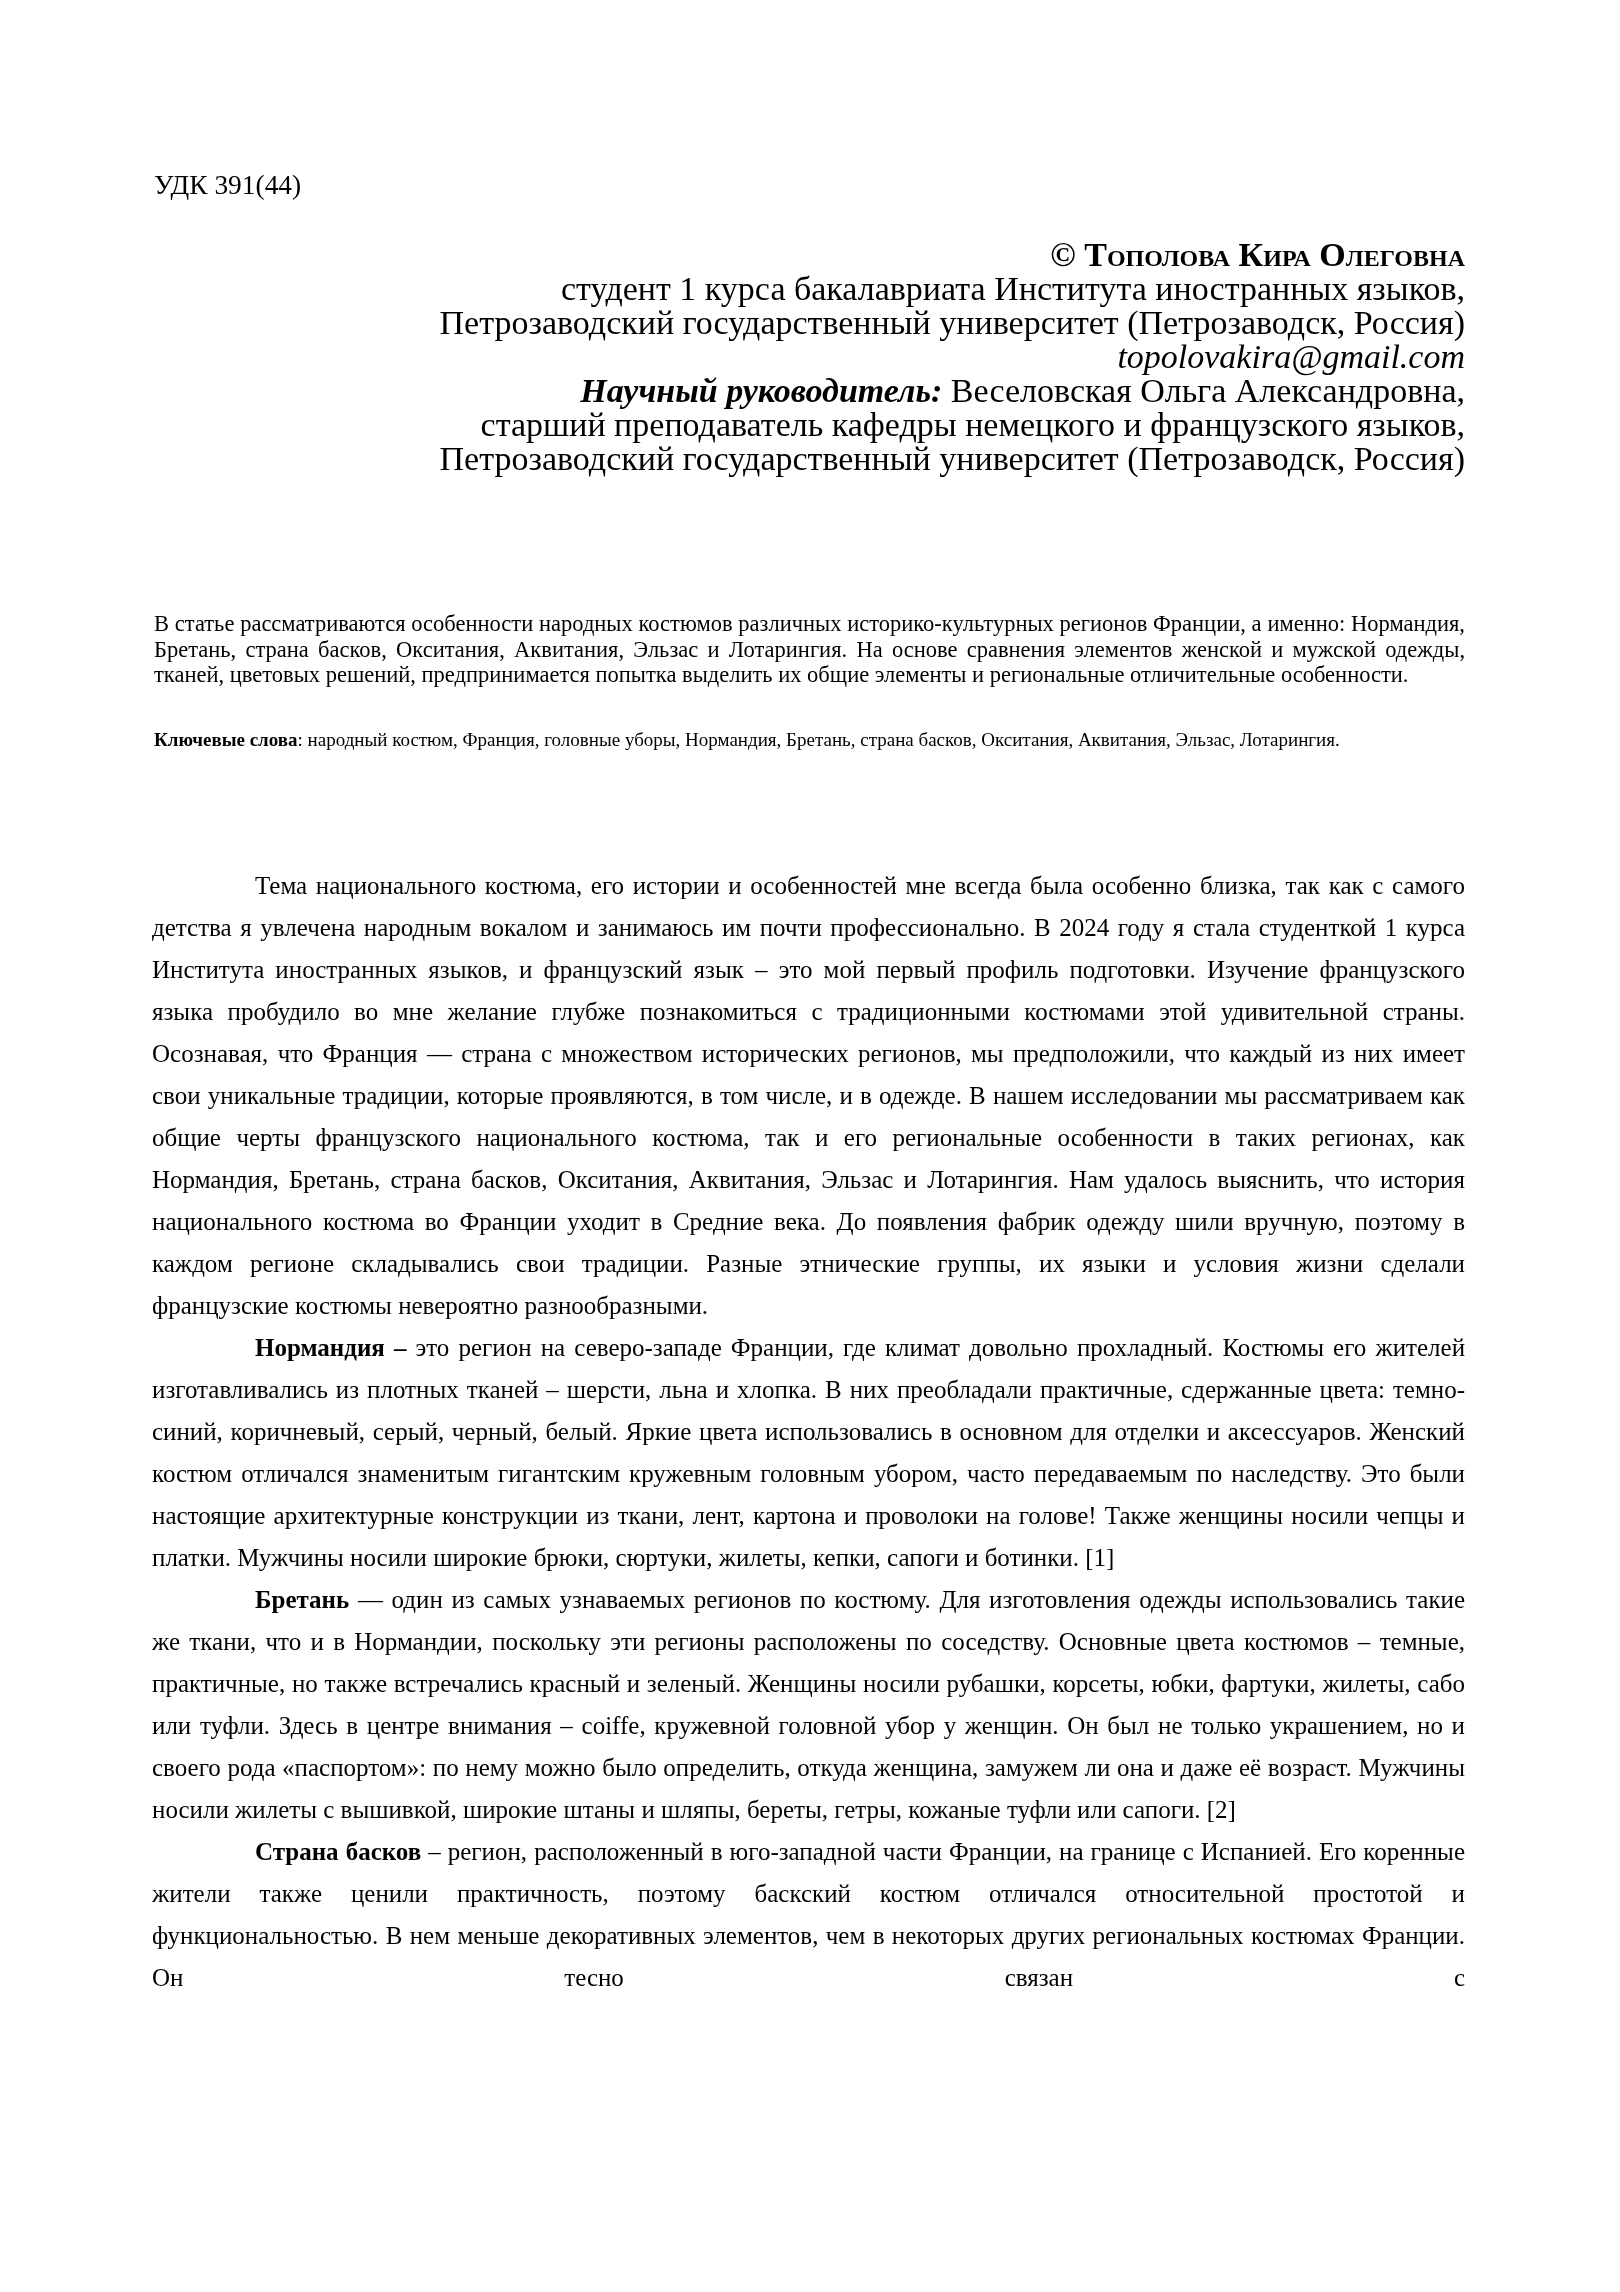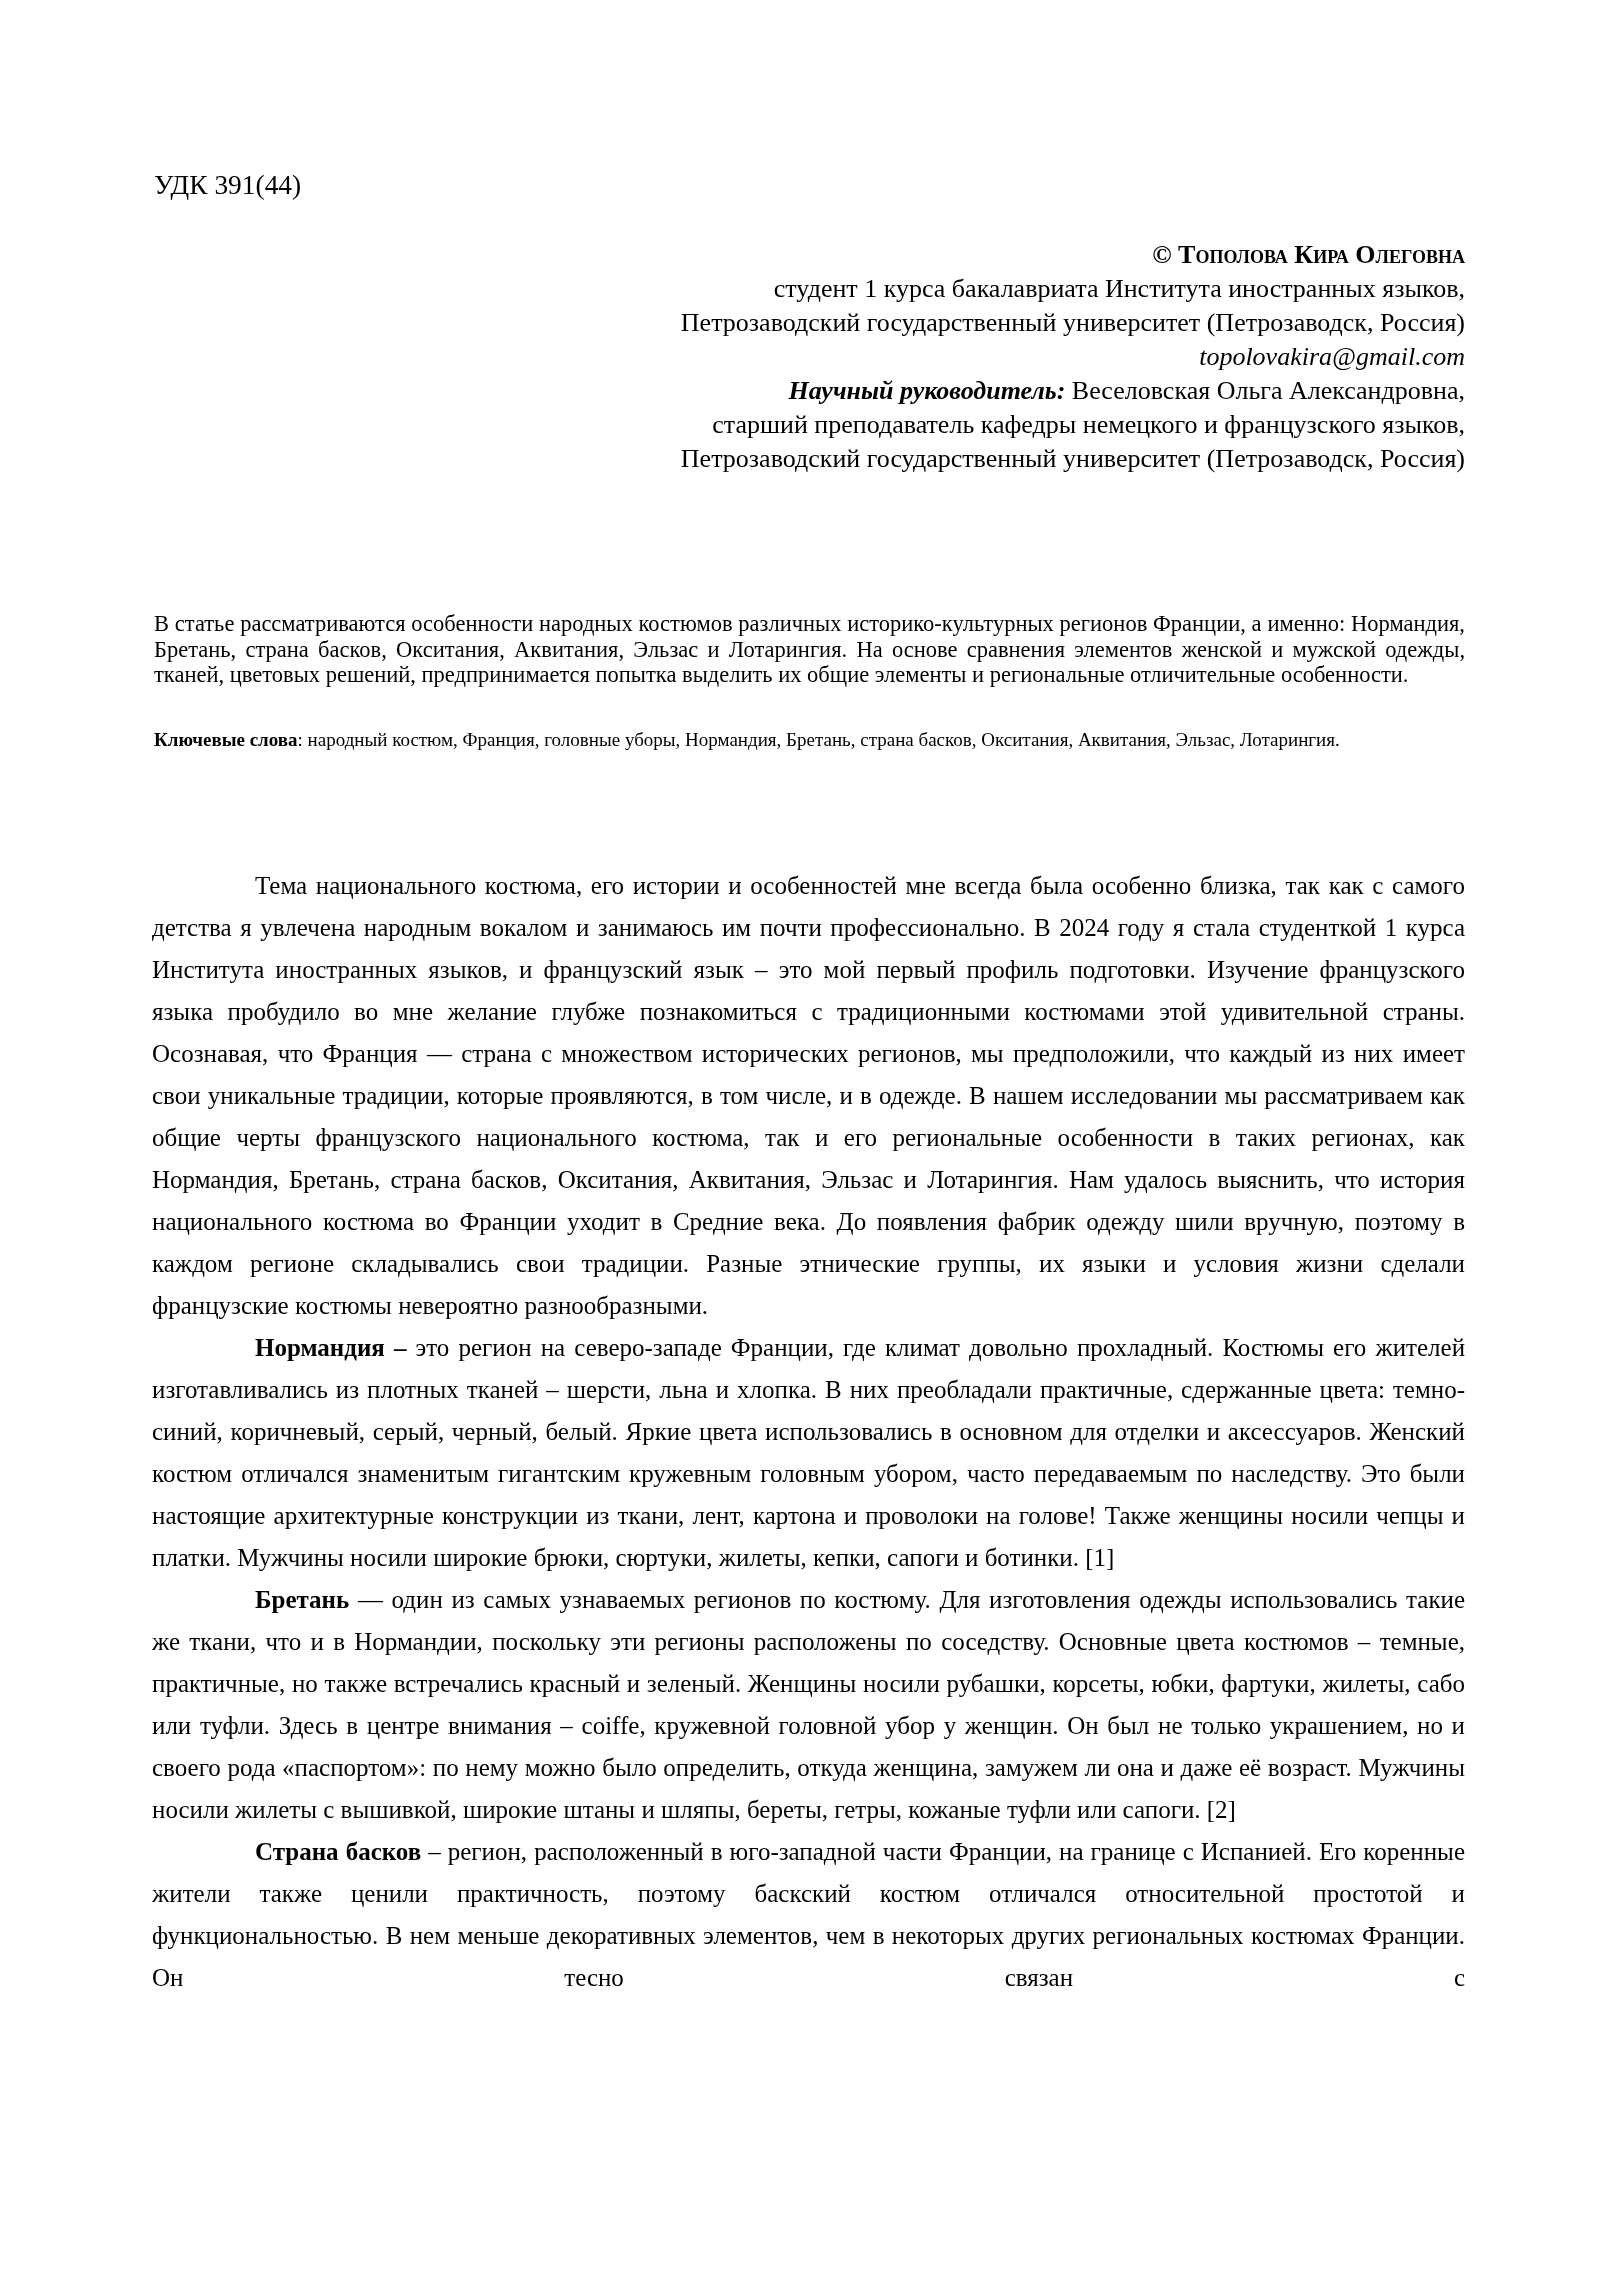--- a/index.html
+++ b/index.html
@@ -15,21 +15,21 @@
 
   .udk {
     position: absolute; left: 154px; top: 157px;
     font-size: 27.4px; line-height: 33px;
   }
 
   .author-block {
     position: absolute; right: 155px; top: 226px;
     width: 1176px;
     text-align: right;
-    font-size: 26px; line-height: 34px;
+    font-size: 34px; line-height: 34px;
   }
   .author-block div { white-space: nowrap; }
   .author-name { font-weight: bold; font-variant: small-caps; }
   .email { font-style: italic; }
   .supervisor-label { font-weight: bold; font-style: italic; }
 
   .title {
     position: absolute; left: 152px; width: 1313px; top: 534px;
     text-align: center;
     font-size: 27.4px; line-height: 33px; font-weight: bold;

